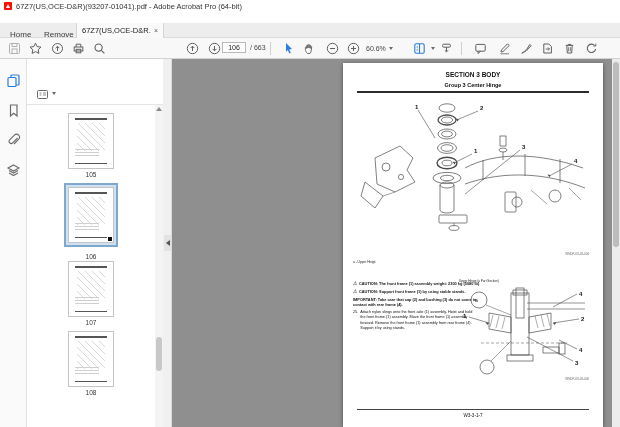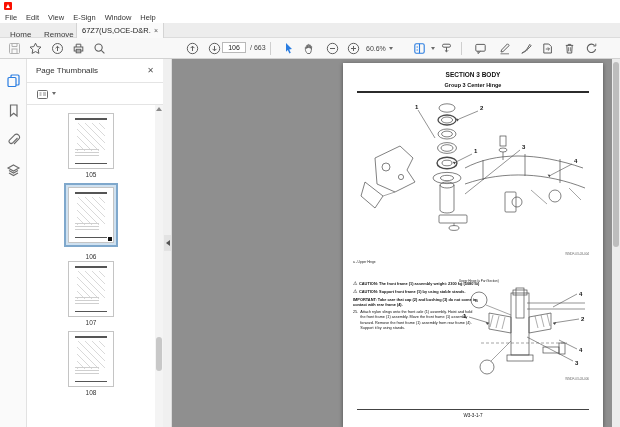--- a/index.html
+++ b/index.html
@@ -88,30 +88,23 @@
 </style>
 </head>
 <body>
 
 <div class="app">
 
   <div class="titlebar">
     <div class="pdf-logo">
         <div class="tri"></div>
       </div>
-  </div>
-
-  <div class="menubar">
-    <span class="menu-item">File</span>
-    <span class="menu-item">Edit</span>
-    <span class="menu-item">View</span>
-    <span class="menu-item">E-Sign</span>
-    <span class="menu-item">Window</span>
-    <span class="menu-item">Help</span>
-  </div>
+    <div class="title-text">67Z7(US,OCE-D&amp;R)(93207-01041).pdf - Adobe Acrobat Pro (64-bit)</div>
+  </div>
+
 
   <div class="tabbar">
     <div class="tab-simple" style="left:10px;">Home</div>
     <div class="tab-simple" style="left:44px;">Remove</div>
     <div class="tab-doc">
       <span class="tab-doc-label">67Z7(US,OCE-D&amp;R...</span>
       <span class="tab-close">×</span>
     </div>
   </div>
 
@@ -256,24 +249,20 @@
           <path d="M11.5 5 6.7 9.8a2.1 2.1 0 0 1-3-3l5-5a3 3 0 0 1 4.2 4.2L8 11"></path>
         </svg></span>
     <span class="rail-ic" style="top:104px;"><svg width="15" height="15" viewBox="0 0 15 15" fill="none" stroke="currentColor" stroke-width="1.1">
           <path d="M7.5 2 13 5 7.5 8 2 5Z"></path>
           <path d="M3 7.5 7.5 10 12 7.5"></path>
           <path d="M3 10 7.5 12.5 12 10"></path>
         </svg></span>
   </div>
 
   <div class="panel">
-    <div class="panel-head">
-      <span class="panel-title">Page Thumbnails</span>
-      <span class="panel-close">✕</span>
-    </div>
     <div class="panel-opts">
       <span class="opts-ic"><svg width="13" height="13" viewBox="0 0 13 13" fill="none" stroke="currentColor" stroke-width="1">
             <rect x="1.5" y="2.5" width="10" height="8" rx="1"></rect>
             <path d="M3.5 5h2M3.5 7h2M7 5h3M7 7h3" stroke-width="0.8"></path>
           </svg></span>
       <span class="caret"></span>
     </div>
 
     <div class="thumb-area">
       <div class="thumb-item" style="top:8px;">

